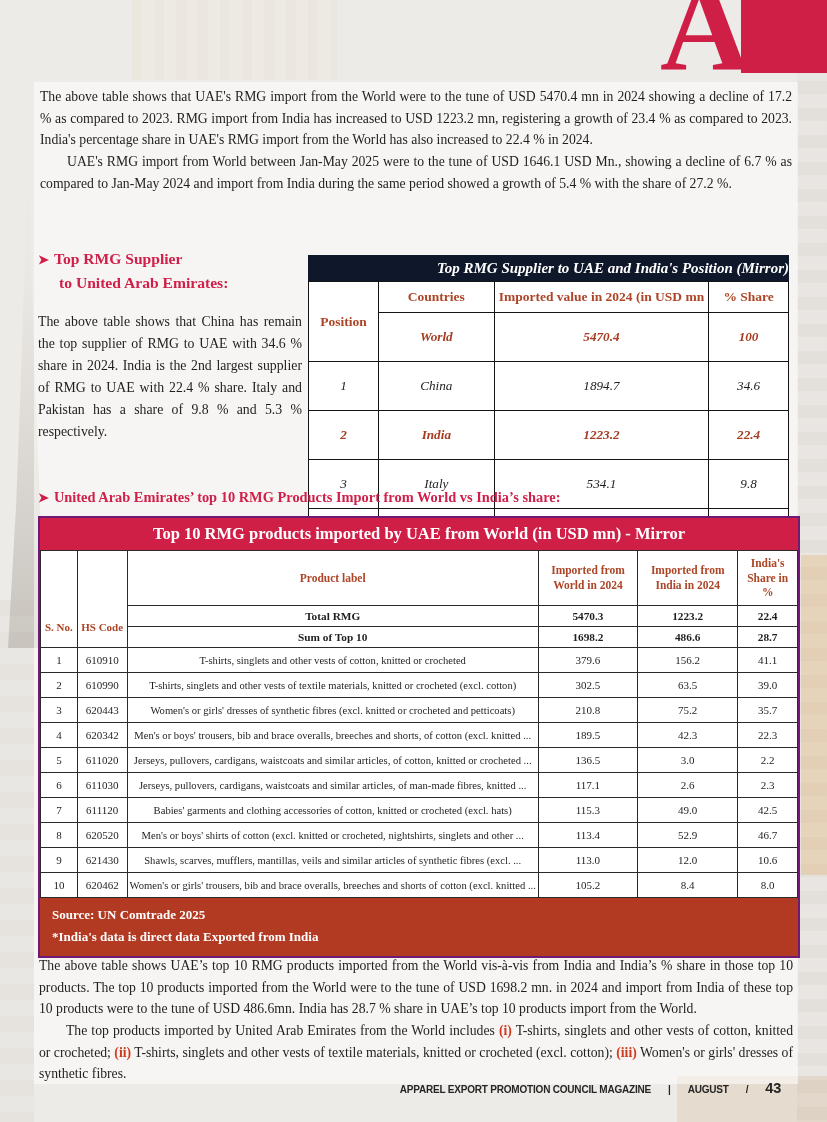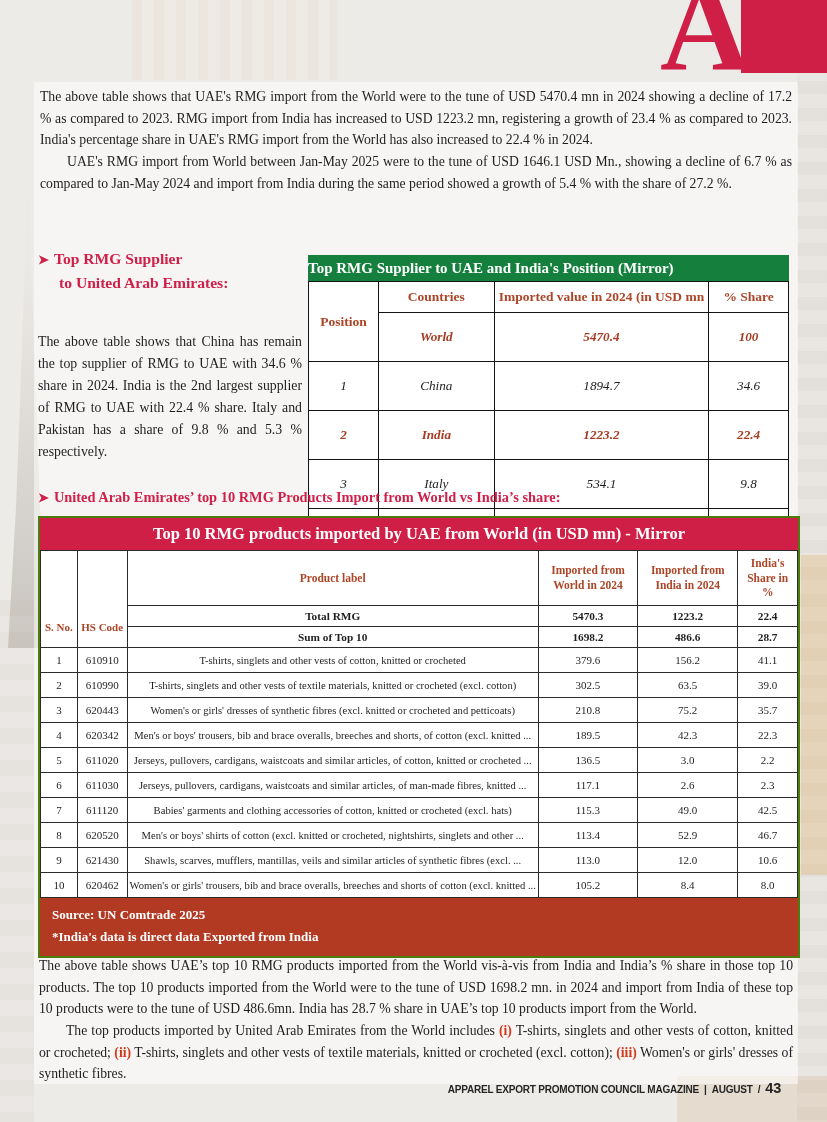--- a/index.html
+++ b/index.html
@@ -50,43 +50,43 @@
   .first-indent { text-indent:27px; }
   
   #supplier-heading {
     position:absolute; left:38px; top:247px; width:272px;
     color:#D0204A; font-weight:bold; font-size:15.6px; line-height:1.55;
   }
   .bullet { color:#D0204A; font-size:13px; margin-right:5px; }
   #supplier-heading .line2 { padding-left:21px; }
   #supplier-body {
     position:absolute; left:38px; top:311px; width:264px;
-    font-size:13.8px; line-height:1.6; text-align:justify;margin-top:20px;
+    font-size:13.8px; line-height:1.6; text-align:justify;
   }
   
   #t1 { position:absolute; left:308px; top:255px; width:481px; }
   #t1-title {
-    background:#15803d; color:#fff; text-align:left;
-    font-weight:bold; font-size:15px; padding:5px 0 4px;
+    background:#0f172a; color:#fff; text-align:right;
+    font-weight:bold; font-style:italic; font-size:15px; padding:5px 0 4px;
   }
   table.t1 { width:100%; border-collapse:collapse; background:#fff; }
   table.t1 th, table.t1 td { border:1px solid #141414; text-align:center; }
   table.t1 th { color:#AD4527; font-weight:bold; font-size:13.5px; padding:7px 2px; }
   table.t1 td { font-style:italic; font-size:13.2px; padding:16px 2px; }
   table.t1 tr.hl td { color:#A63D23; font-weight:bold; }
   #t1-source {
     background:#B23A23; color:#fff; font-weight:bold; font-size:13px; padding:5px 10px 6px;
   }
   
   #products-heading {
     position:absolute; left:38px; top:489px; width:760px;
     color:#D0204A; font-weight:bold; font-size:14.4px;
   }
   
-  #t2 { position:absolute; left:38px; top:516px; width:762px; border:2px solid #4d7c0f; background:#fff; box-sizing:border-box; }
+  #t2 { position:absolute; left:38px; top:516px; width:762px; border:2px solid #701a75; background:#fff; box-sizing:border-box; }
   #t2-title {
     background:#D01F47; color:#fff; text-align:center;
     font-weight:bold; font-size:16.5px; padding:6px 0;
   }
   table.t2 { width:100%; border-collapse:collapse; background:#fff; }
   table.t2 th, table.t2 td { border:1px solid #2b2b2b; text-align:center; }
   table.t2 th { color:#AD4527; font-weight:bold; font-size:11.5px; line-height:1.3; padding:4px 2px; }
   table.t2 th.corner { vertical-align:bottom; padding-bottom:13px; font-size:11px; }
   table.t2 tr.hdr th { height:46px; }
   table.t2 tr.sub td { font-weight:bold; font-size:11.3px; padding:4px 2px; }
@@ -97,21 +97,21 @@
     padding:6px 12px 8px; line-height:1.7;
   }
   
   #analysis { position:absolute; left:39px; top:955px; width:754px; }
   #analysis p { margin:0; font-size:13.7px; line-height:1.58; text-align:justify; }
   .red-marker { color:#D23A1E; font-weight:bold; }
   
   #page-footer {
     position:absolute; right:46px; top:1080px;
     font-family:"Liberation Sans", sans-serif; font-weight:bold; color:#252525;
-    font-size:10px; letter-spacing:-0.2px; display:flex; align-items:baseline; gap:5px;
+    font-size:10px; letter-spacing:-0.2px; display:flex; align-items:baseline; gap:17px;
   }
   #page-footer .page-num { font-size:14.5px; }
 </style>
 </head>
 <body>
 
 <div id="page">
 
   <div class="decor" id="decor-tower-top"></div>
   <div class="decor" id="decor-burj"></div>

